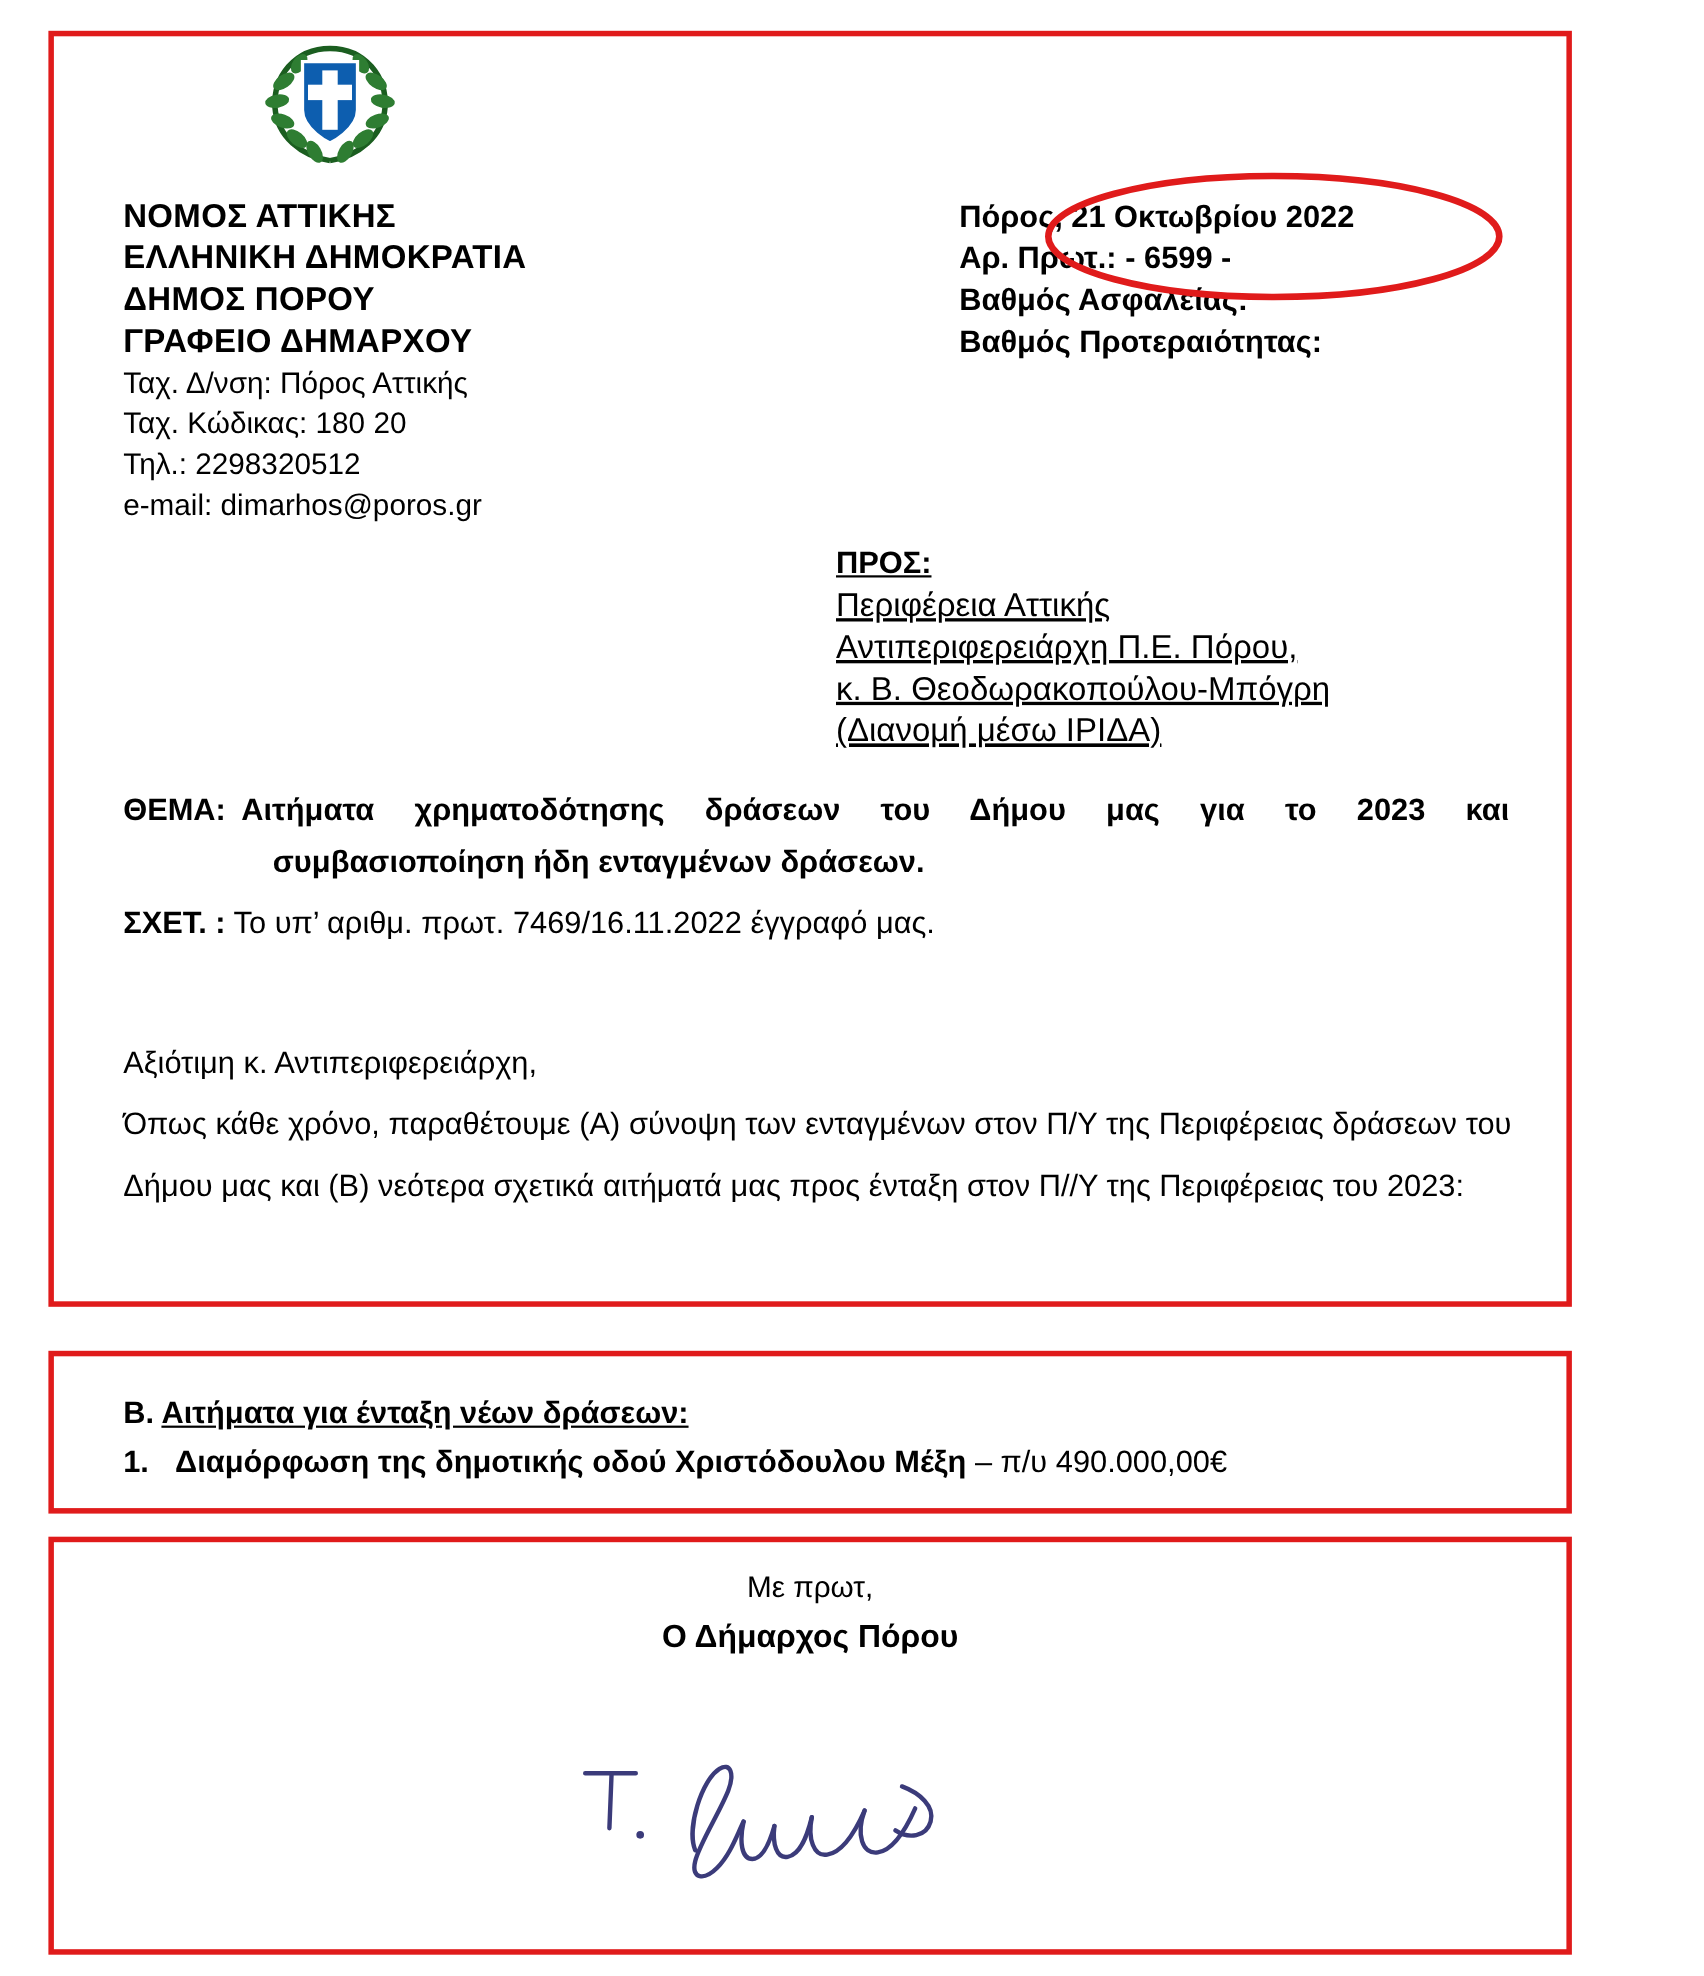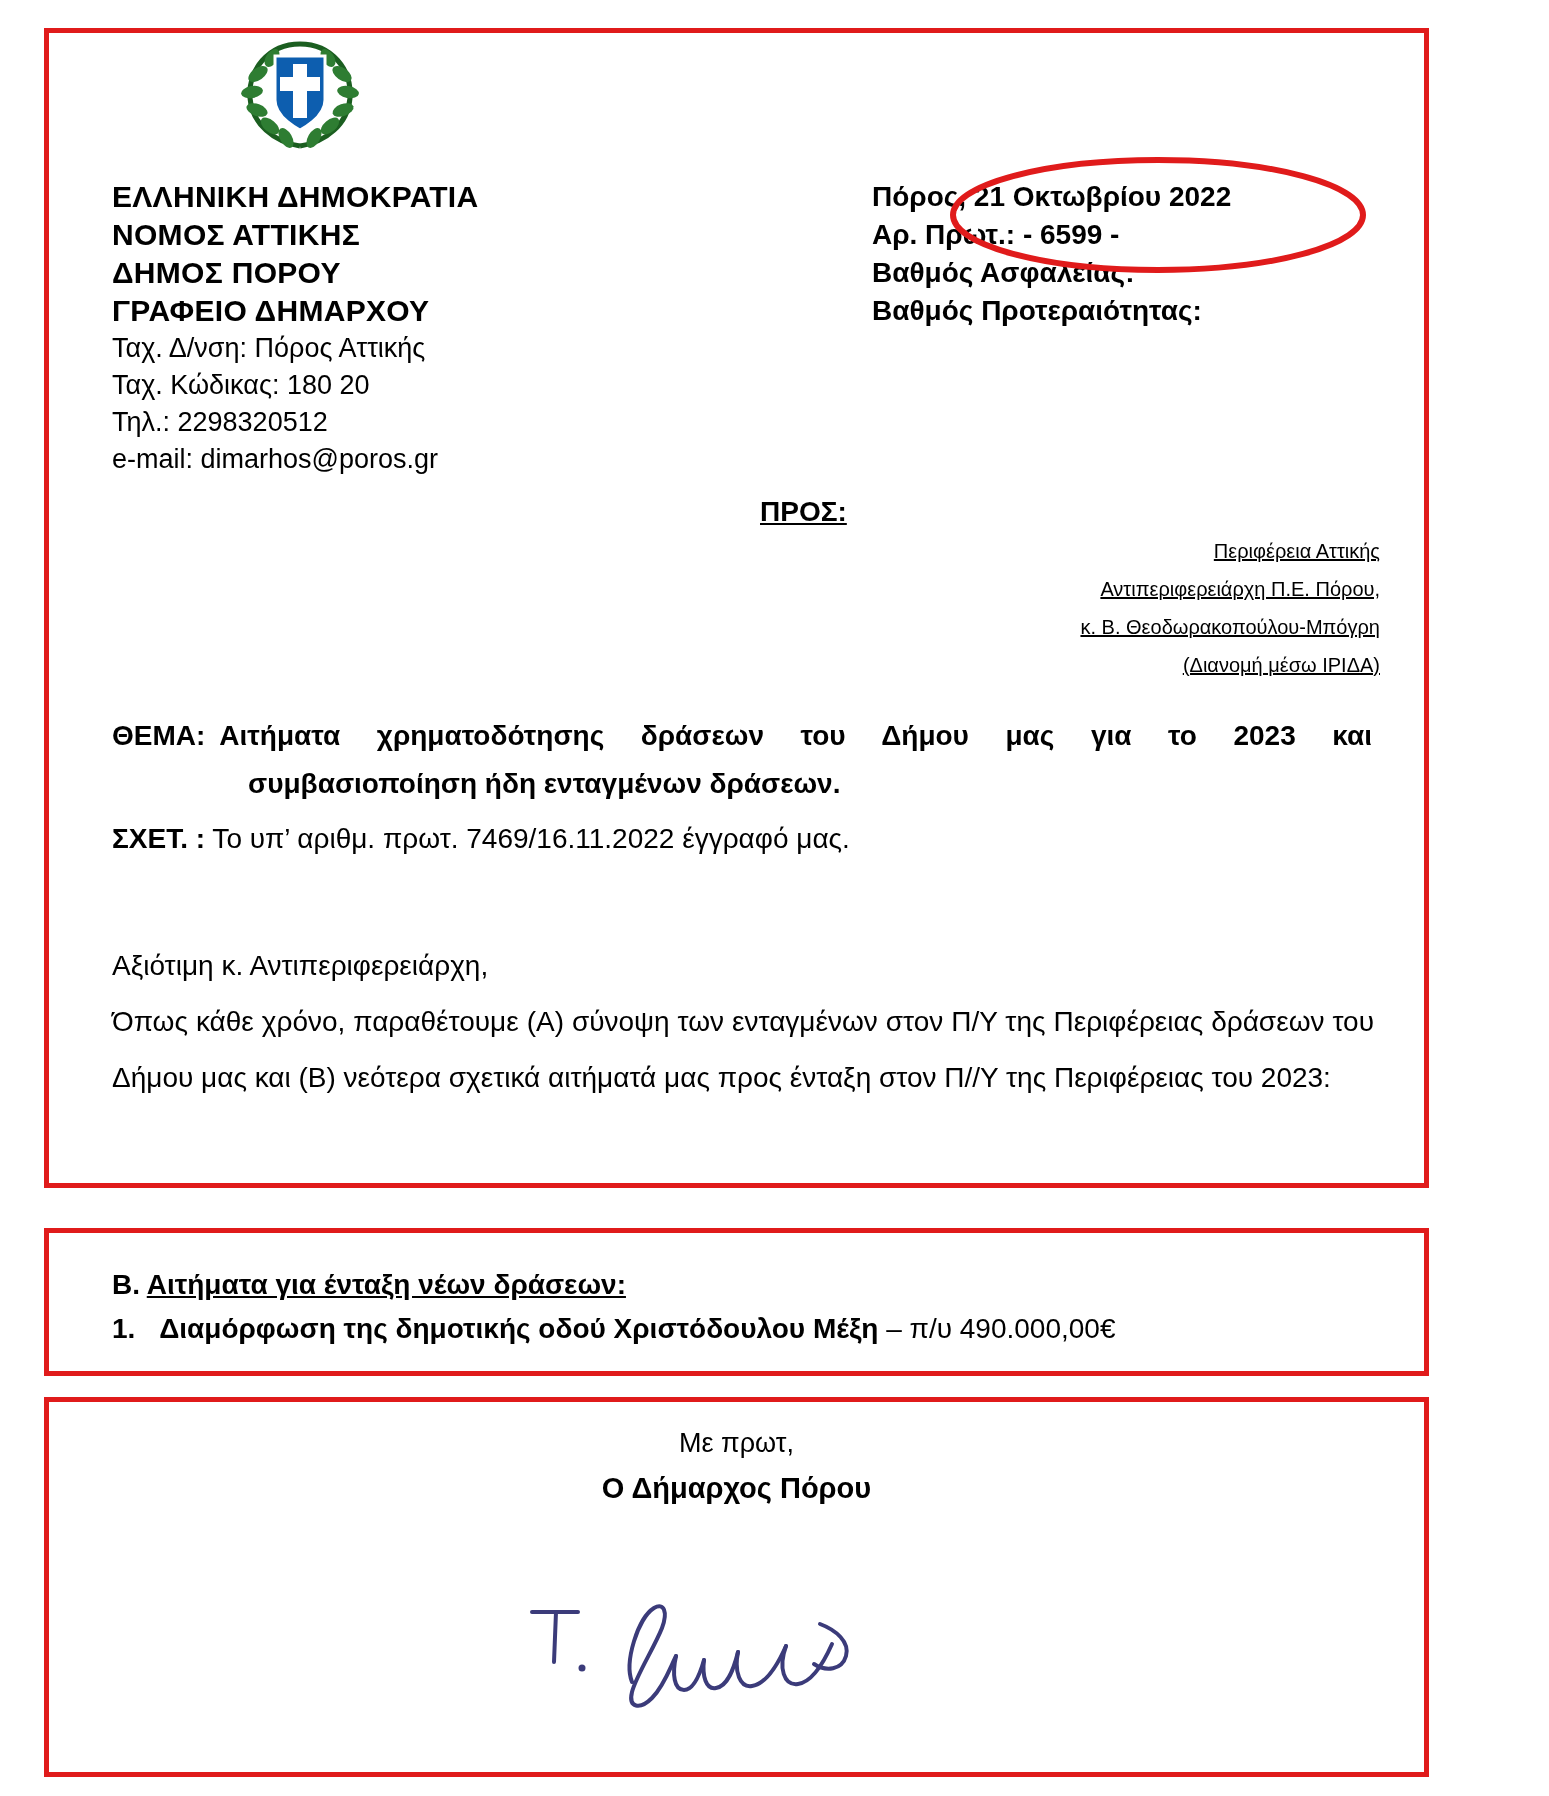--- a/index.html
+++ b/index.html
@@ -82,24 +82,23 @@
     top: 492px;
     width: 620px;
     text-decoration: underline;
   }
   .to-label {
     font-weight: bold;
     font-size: 28px;
     line-height: 40px;
   }
   .to-line {
-    font-size: 20px;
+    font-size: 30px;
     line-height: 38px;
     white-space: nowrap;
-    text-align: right;
   }
   .to-line.underline { text-decoration: underline; }
 
   
   .subject {
     position: absolute;
     left: 112px;
     top: 712px;
     width: 1260px;
     font-size: 28px;
@@ -240,22 +239,22 @@
         <ellipse cx="98" cy="28" rx="10" ry="6" transform="rotate(55 98 28)"></ellipse>
       </g>
 
       <path d="M45 26 H95 V70 C95 88 70 100 70 100 C70 100 45 88 45 70 Z" fill="#0d5eaf" stroke="#ffffff" stroke-width="3"></path>
       <rect x="63" y="34" width="14" height="54" fill="#ffffff"></rect>
       <rect x="50" y="47" width="40" height="14" fill="#ffffff"></rect>
     </svg>
   </div>
 
   <div class="hdr-left">
+    <div class="org-line">ΝΟΜΟΣ ΑΤΤΙΚΗΣ</div>
     <div class="org-line">ΕΛΛΗΝΙΚΗ ΔΗΜΟΚΡΑΤΙΑ</div>
-    <div class="org-line">ΝΟΜΟΣ ΑΤΤΙΚΗΣ</div>
     <div class="org-line">ΔΗΜΟΣ ΠΟΡΟΥ</div>
     <div class="org-line">ΓΡΑΦΕΙΟ ΔΗΜΑΡΧΟΥ</div>
     <div class="addr-line">Ταχ. Δ/νση: Πόρος Αττικής</div>
     <div class="addr-line">Ταχ. Κώδικας: 180 20</div>
     <div class="addr-line">Τηλ.: 2298320512</div>
     <div class="addr-line">e-mail: dimarhos@poros.gr</div>
   </div>
 
   <div class="hdr-right">
     <div class="right-line">Πόρος, 21 Οκτωβρίου 2022</div>

